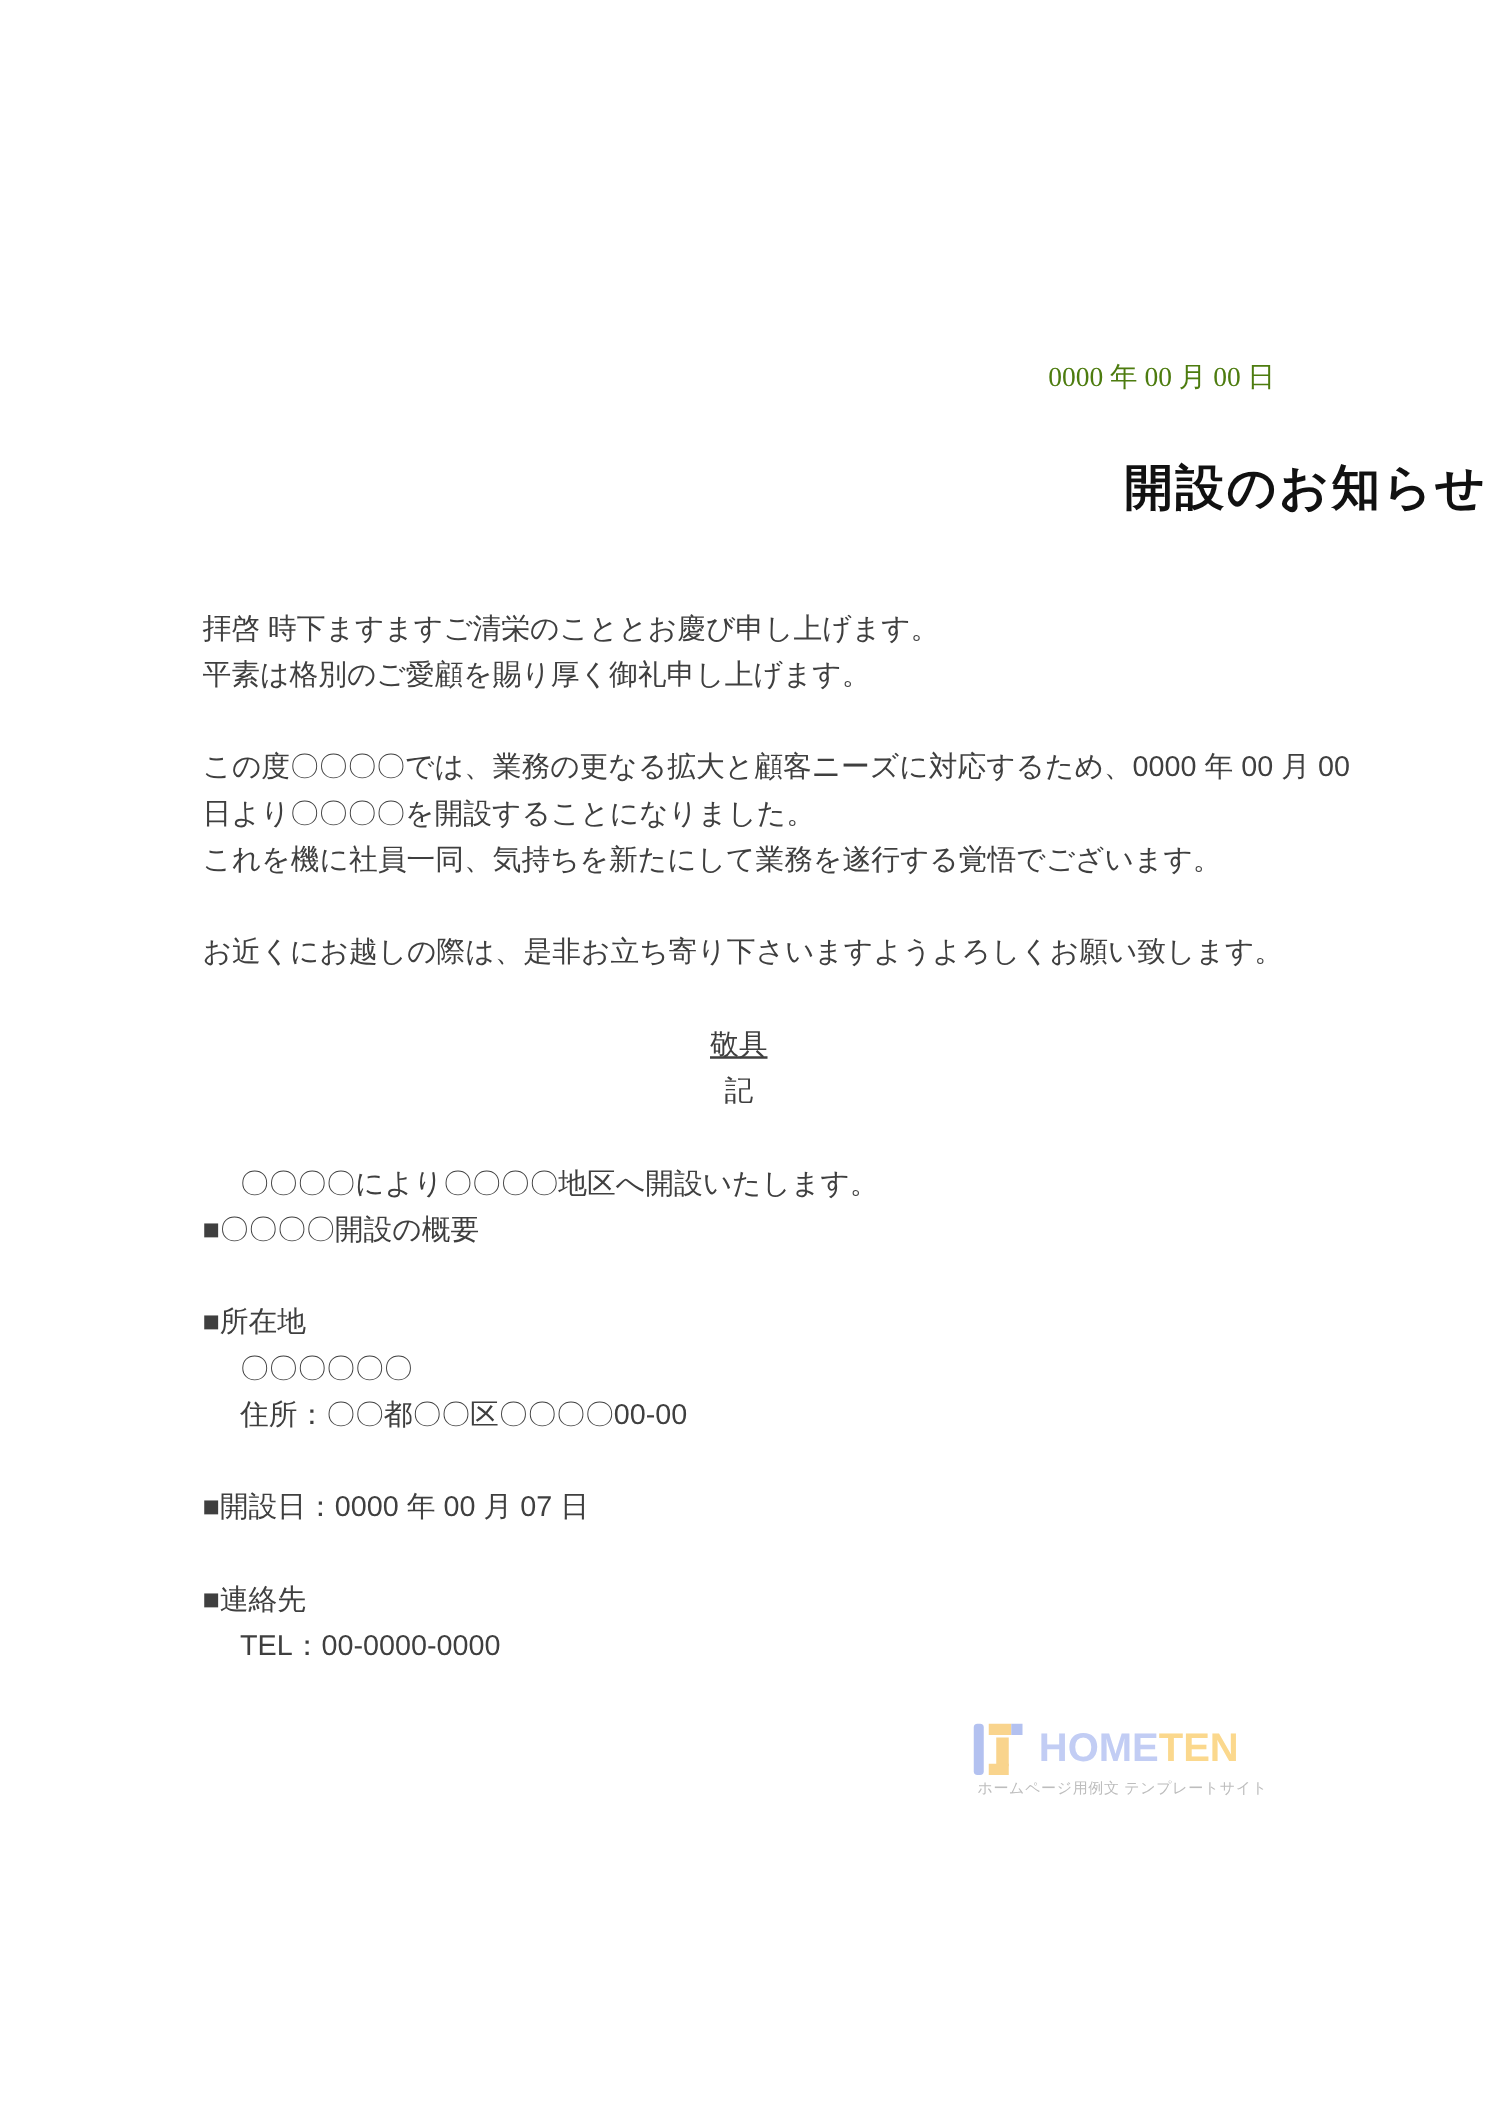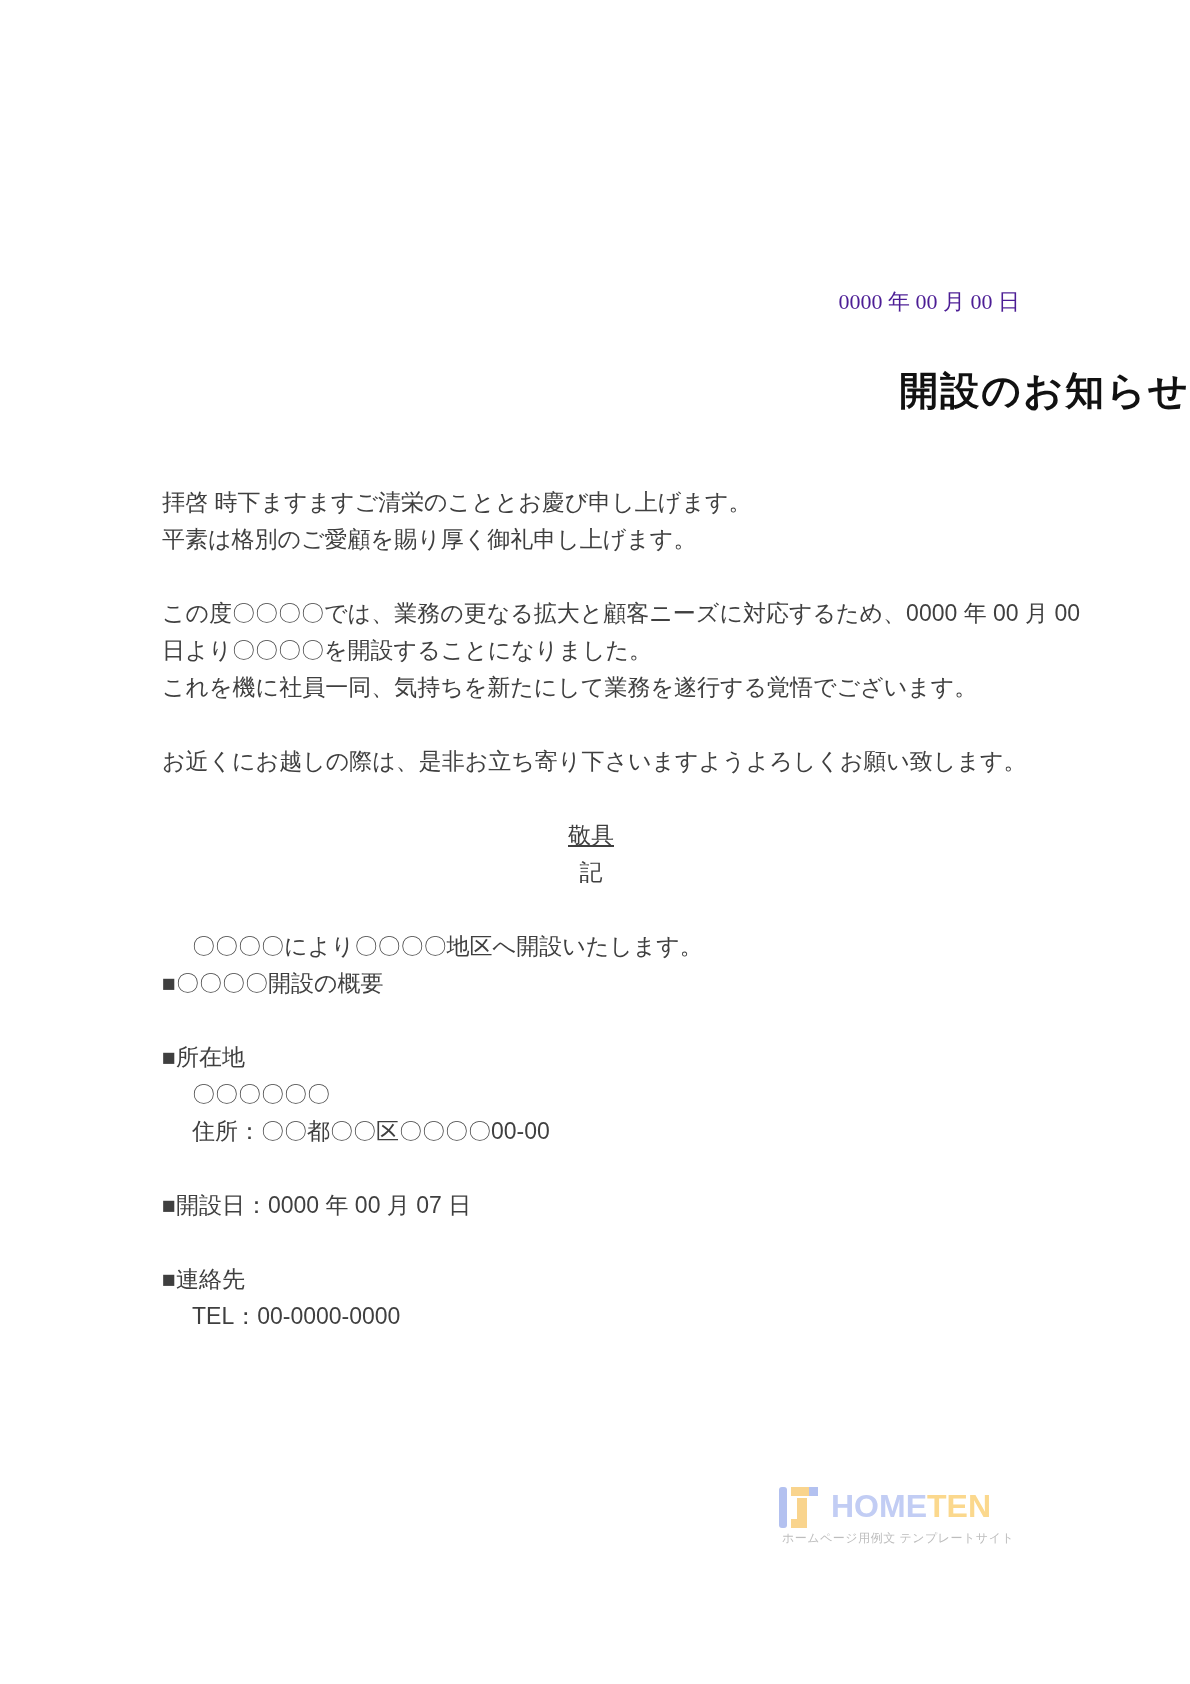--- a/index.html
+++ b/index.html
@@ -9,21 +9,21 @@
     background:#ffffff;
     overflow:hidden;
     font-family:"Liberation Sans","DejaVu Sans",sans-serif;
     color:#3f3f3f;
   }
   
   .date-line{
     position:absolute;top:288px;right:170px;
     font-family:"Liberation Serif","DejaVu Serif",serif;
     font-size:22px;line-height:28px;
-    color:#4c1d95;
+    color:#4d7c0f;
     white-space:nowrap;
     margin-left:48px;
   }
   
   .doc-title{
     position:absolute;top:338px;left:0;width:100%;
     text-align:right;
     font-family:"Liberation Serif","DejaVu Serif",serif;
     font-weight:bold;
     font-size:39px;line-height:54px;
@@ -35,21 +35,21 @@
     position:absolute;left:162px;top:484px;width:858px;
     font-size:23px;line-height:37px;
     color:#3f3f3f;
   }
   .ln{min-height:37px;white-space:nowrap;}
   .ln.indent{padding-left:30px;}
   .ln.align-right{text-align:center;text-decoration:underline;}
   .ln.align-center{text-align:center;white-space:normal;}
   
   .footer-logo{
-    position:absolute;left:778px;top:1484px;
+    position:absolute;left:778px;top:1376px;
     user-select:none;
   }
   .logo-row{display:flex;align-items:flex-start;}
   .logo-mark{display:block;margin-right:9px;}
   .logo-word{
     font-family:"Liberation Sans","DejaVu Sans",sans-serif;
     font-weight:bold;
     font-size:32px;line-height:44px;
     letter-spacing:0px;
     white-space:nowrap;

